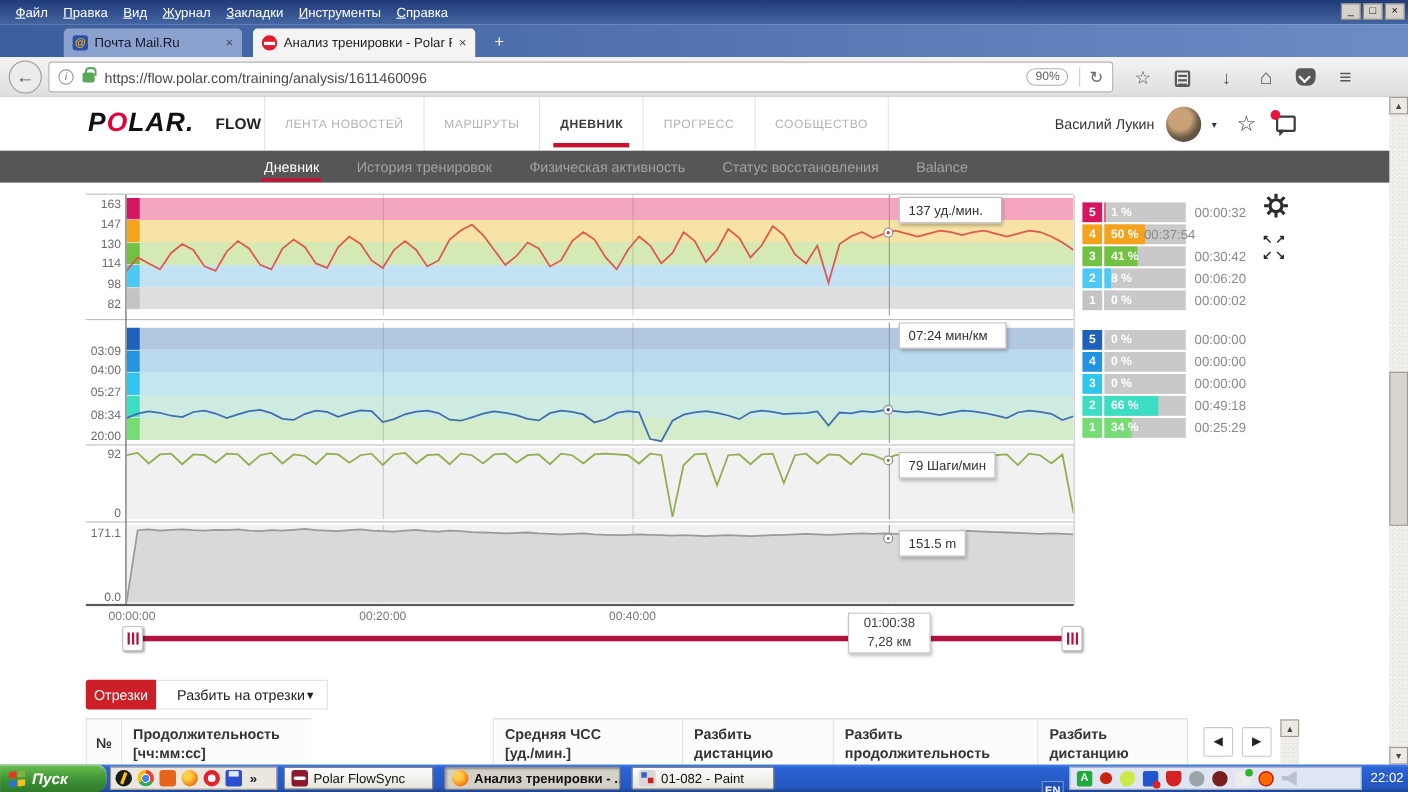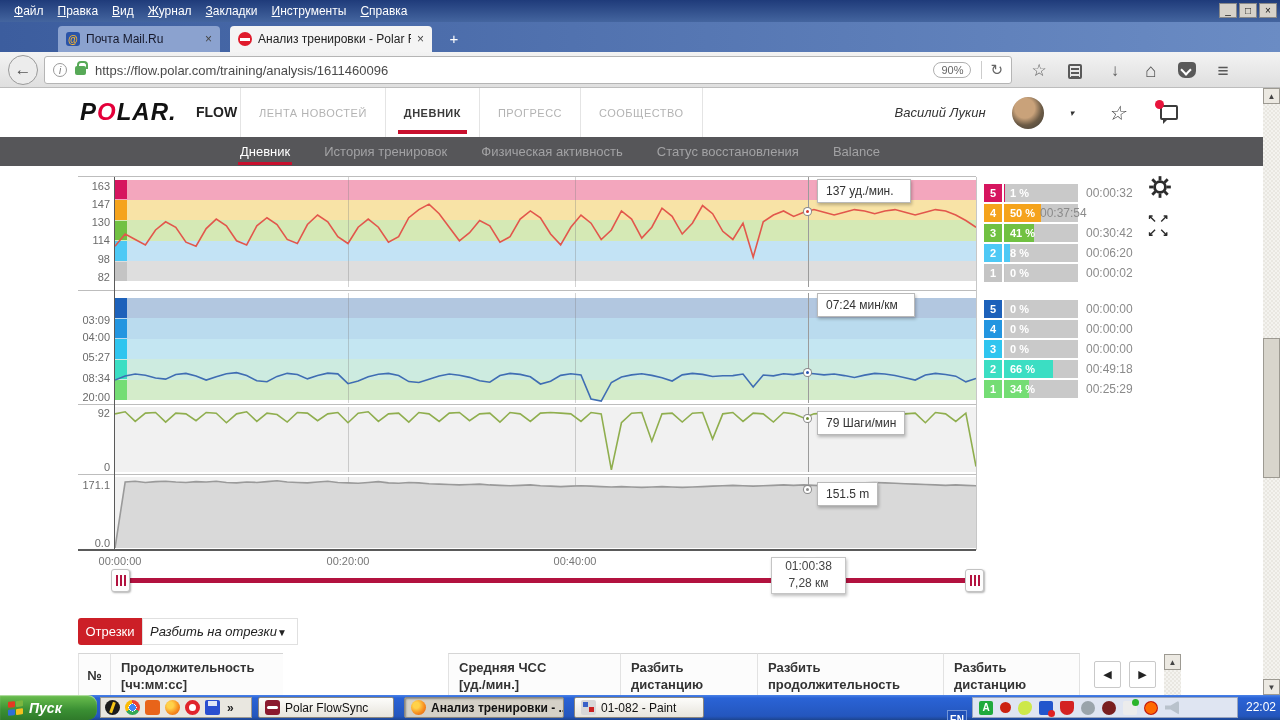--- a/index.html
+++ b/index.html
@@ -55,21 +55,21 @@
   .polar-header{position:absolute;left:0;top:88px;width:1264px;height:49px;background:#fff;}
   .plogo{position:absolute;left:80px;top:10px;font-size:24px;font-weight:bold;font-style:italic;color:#111;letter-spacing:1px;}
   .plogo .o{color:#e4003a;}
   .flowtxt{position:absolute;left:196px;top:16px;font-size:14px;font-weight:bold;color:#222;}
   .pnav{position:absolute;left:240px;top:0;height:49px;display:flex;align-items:center;}
   .pnav-item{font-size:11px;letter-spacing:.5px;color:#b3b3b3;padding:0 18px;position:relative;height:49px;
     display:flex;align-items:center;border-right:1px solid #e4e4e4;}
   .pnav-item:first-child{border-left:1px solid #e4e4e4;}
   .pnav-item.active{color:#3b3b3b;font-weight:bold;}
   .pnav-item.active::after{content:"";position:absolute;left:12px;right:12px;bottom:3px;height:4px;background:#c8102e;}
-  .userbox{position:absolute;right:86px;top:0;height:49px;display:flex;align-items:center;gap:26px;font-style:italic;}
+  .userbox{position:absolute;right:86px;top:0;height:49px;display:flex;align-items:center;gap:10px;}
   .username{font-size:13px;color:#333;}
   .avatar{width:32px;height:32px;border-radius:50%;
     background:radial-gradient(circle at 40% 35%,#c9a27a 0 35%,#6c5b46 60%,#3c3a36);}
   .caret{font-size:9px;color:#333;}
   .hstar{font-size:20px;color:#3c3c3c;margin-left:8px;}
   .bubble{width:18px;height:15px;border:2px solid #3c3c3c;border-radius:2px;position:relative;margin-left:8px;}
   .bubble::after{content:"";position:absolute;left:1px;bottom:-6px;border:3px solid transparent;border-top-color:#3c3c3c;border-left-color:#3c3c3c;}
   .bubble::before{content:"";position:absolute;left:-7px;top:-7px;width:9px;height:9px;border-radius:50%;background:#e8143c;}
   .subnav{position:absolute;left:0;top:137px;width:1264px;height:29px;background:#565659;display:flex;align-items:center;}
   .sn-item{font-size:13px;color:#a2a2a4;margin-right:34px;position:relative;height:29px;display:flex;align-items:center;}
@@ -111,21 +111,21 @@
   .zrow-fill{position:absolute;left:0;top:0;height:18px;}
   .zrow-pct{position:absolute;left:6px;top:0;height:18px;line-height:18px;color:#fff;font-size:11px;font-weight:bold;z-index:2;}
   .zrow-time{position:absolute;width:70px;font-size:12px;color:#8a8a8a;line-height:18px;}
   .toolbtn{position:absolute;left:1146px;width:28px;height:28px;text-align:center;color:#2b2b2b;}
   .expand{display:grid;grid-template-columns:12px 12px;line-height:12px;font-size:11px;font-weight:bold;}
 
   
   .seg-btn{position:absolute;left:78px;top:618px;width:64px;height:27px;background:#cc1f27;color:#fff;
     font-size:13px;text-align:center;line-height:27px;border-radius:3px 0 0 3px;}
   .seg-dd{position:absolute;left:142px;top:618px;width:156px;height:27px;background:#fff;border:1px solid #e0e0e0;
-    font-size:13px;color:#222;line-height:25px;padding-left:7px;font-style:italic;}
+    font-size:13px;color:#222;line-height:25px;padding-left:18px;}
   .seg-dd b{position:absolute;right:10px;font-size:10px;top:1px;}
   .thead{position:absolute;top:653px;height:42px;border-top:1px solid #d5d5d5;background:#fcfcfc;
     border-left:1px solid #e2e2e2;font-size:13px;font-weight:bold;color:#333;padding:5px 0 0 10px;line-height:17px;}
   .pagebtn{position:absolute;top:661px;width:27px;height:27px;background:#fff;border:1px solid #c9c9c9;border-radius:2px;
     text-align:center;line-height:25px;font-size:11px;color:#222;}
 
   
   .sb-track{position:absolute;background:repeating-conic-gradient(#f4f3ef 0 25%,#e9e7e1 0 50%) 0 0/4px 4px;}
   .sb-btn{position:absolute;width:17px;height:16px;background:#ece9e2;border:1px solid #9d9a92;
     font-size:8px;color:#444;text-align:center;line-height:15px;}
@@ -209,20 +209,21 @@
     <div class="tbico" style="left:1140px;font-size:19px;">⌂</div>
     <div class="pocket" style="left:1178px;"></div>
     <div class="tbico" style="left:1212px;font-size:19px;font-weight:bold;">≡</div>
   </div>
 
   <div class="polar-header">
     <div class="plogo"><span>P</span><span class="o">O</span><span>LAR.</span></div>
     <div class="flowtxt">FLOW</div>
     <div class="pnav">
       <span class="pnav-item">ЛЕНТА НОВОСТЕЙ</span>
+      <span class="pnav-item">МАРШРУТЫ</span>
       <span class="pnav-item active">ДНЕВНИК</span>
       <span class="pnav-item">ПРОГРЕСС</span>
       <span class="pnav-item">СООБЩЕСТВО</span>
     </div>
     <div class="userbox">
       <span class="username">Василий Лукин</span>
       <span class="avatar"></span>
       <span class="caret">▾</span>
       <span class="hstar">☆</span>
       <span class="bubble"></span>

